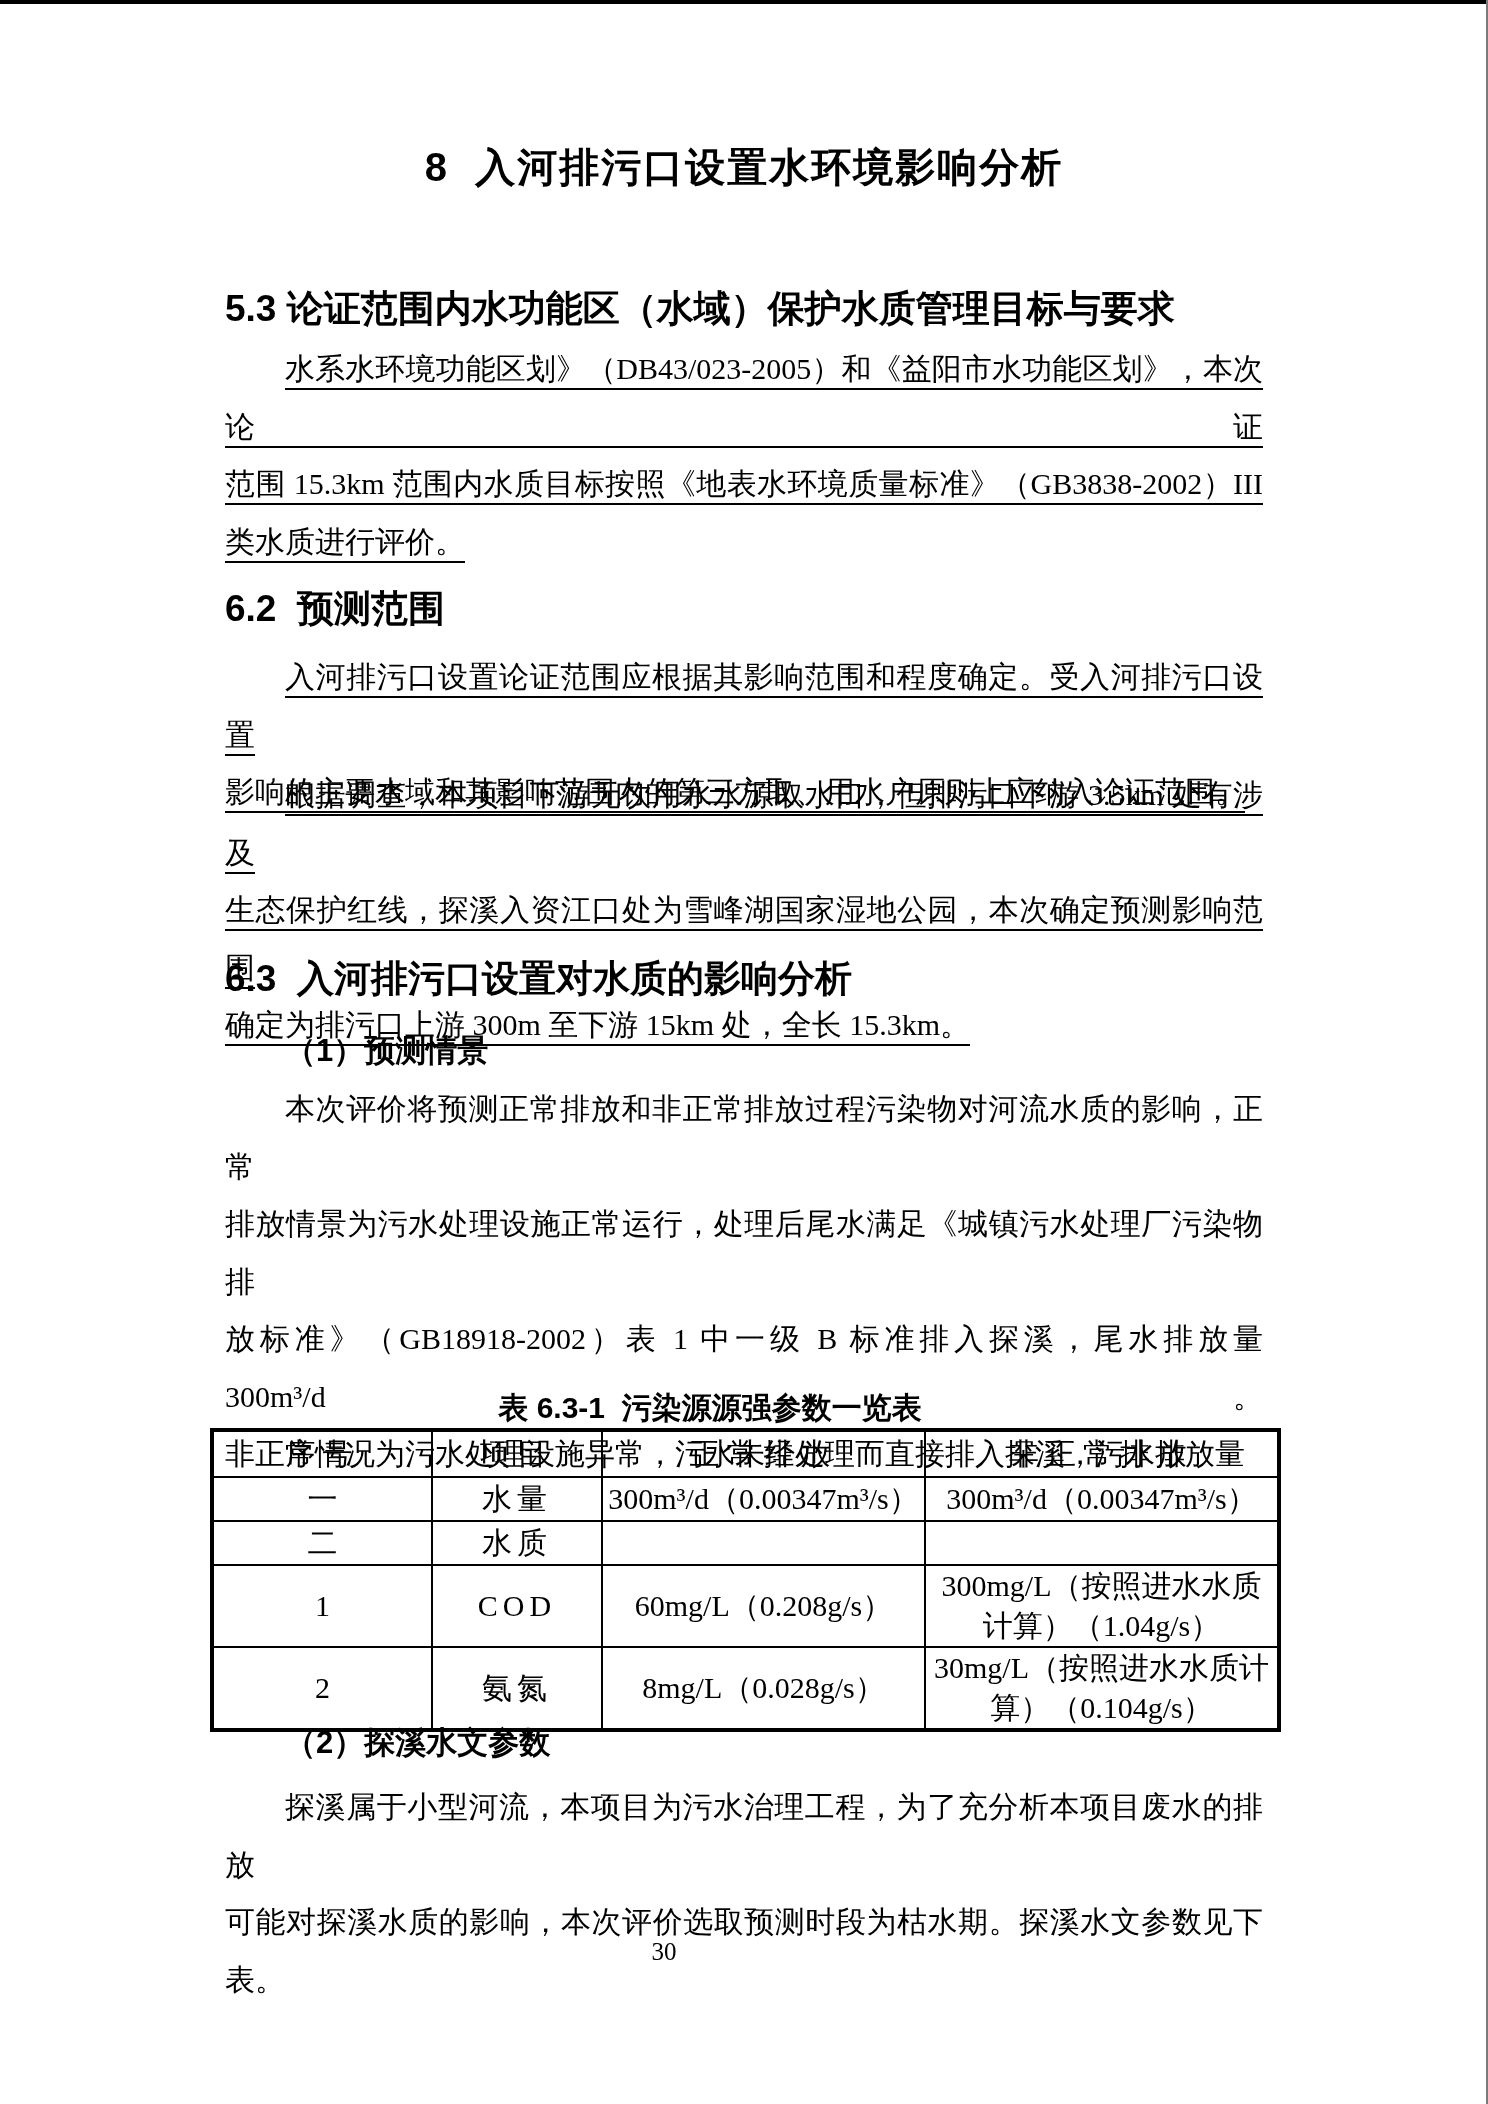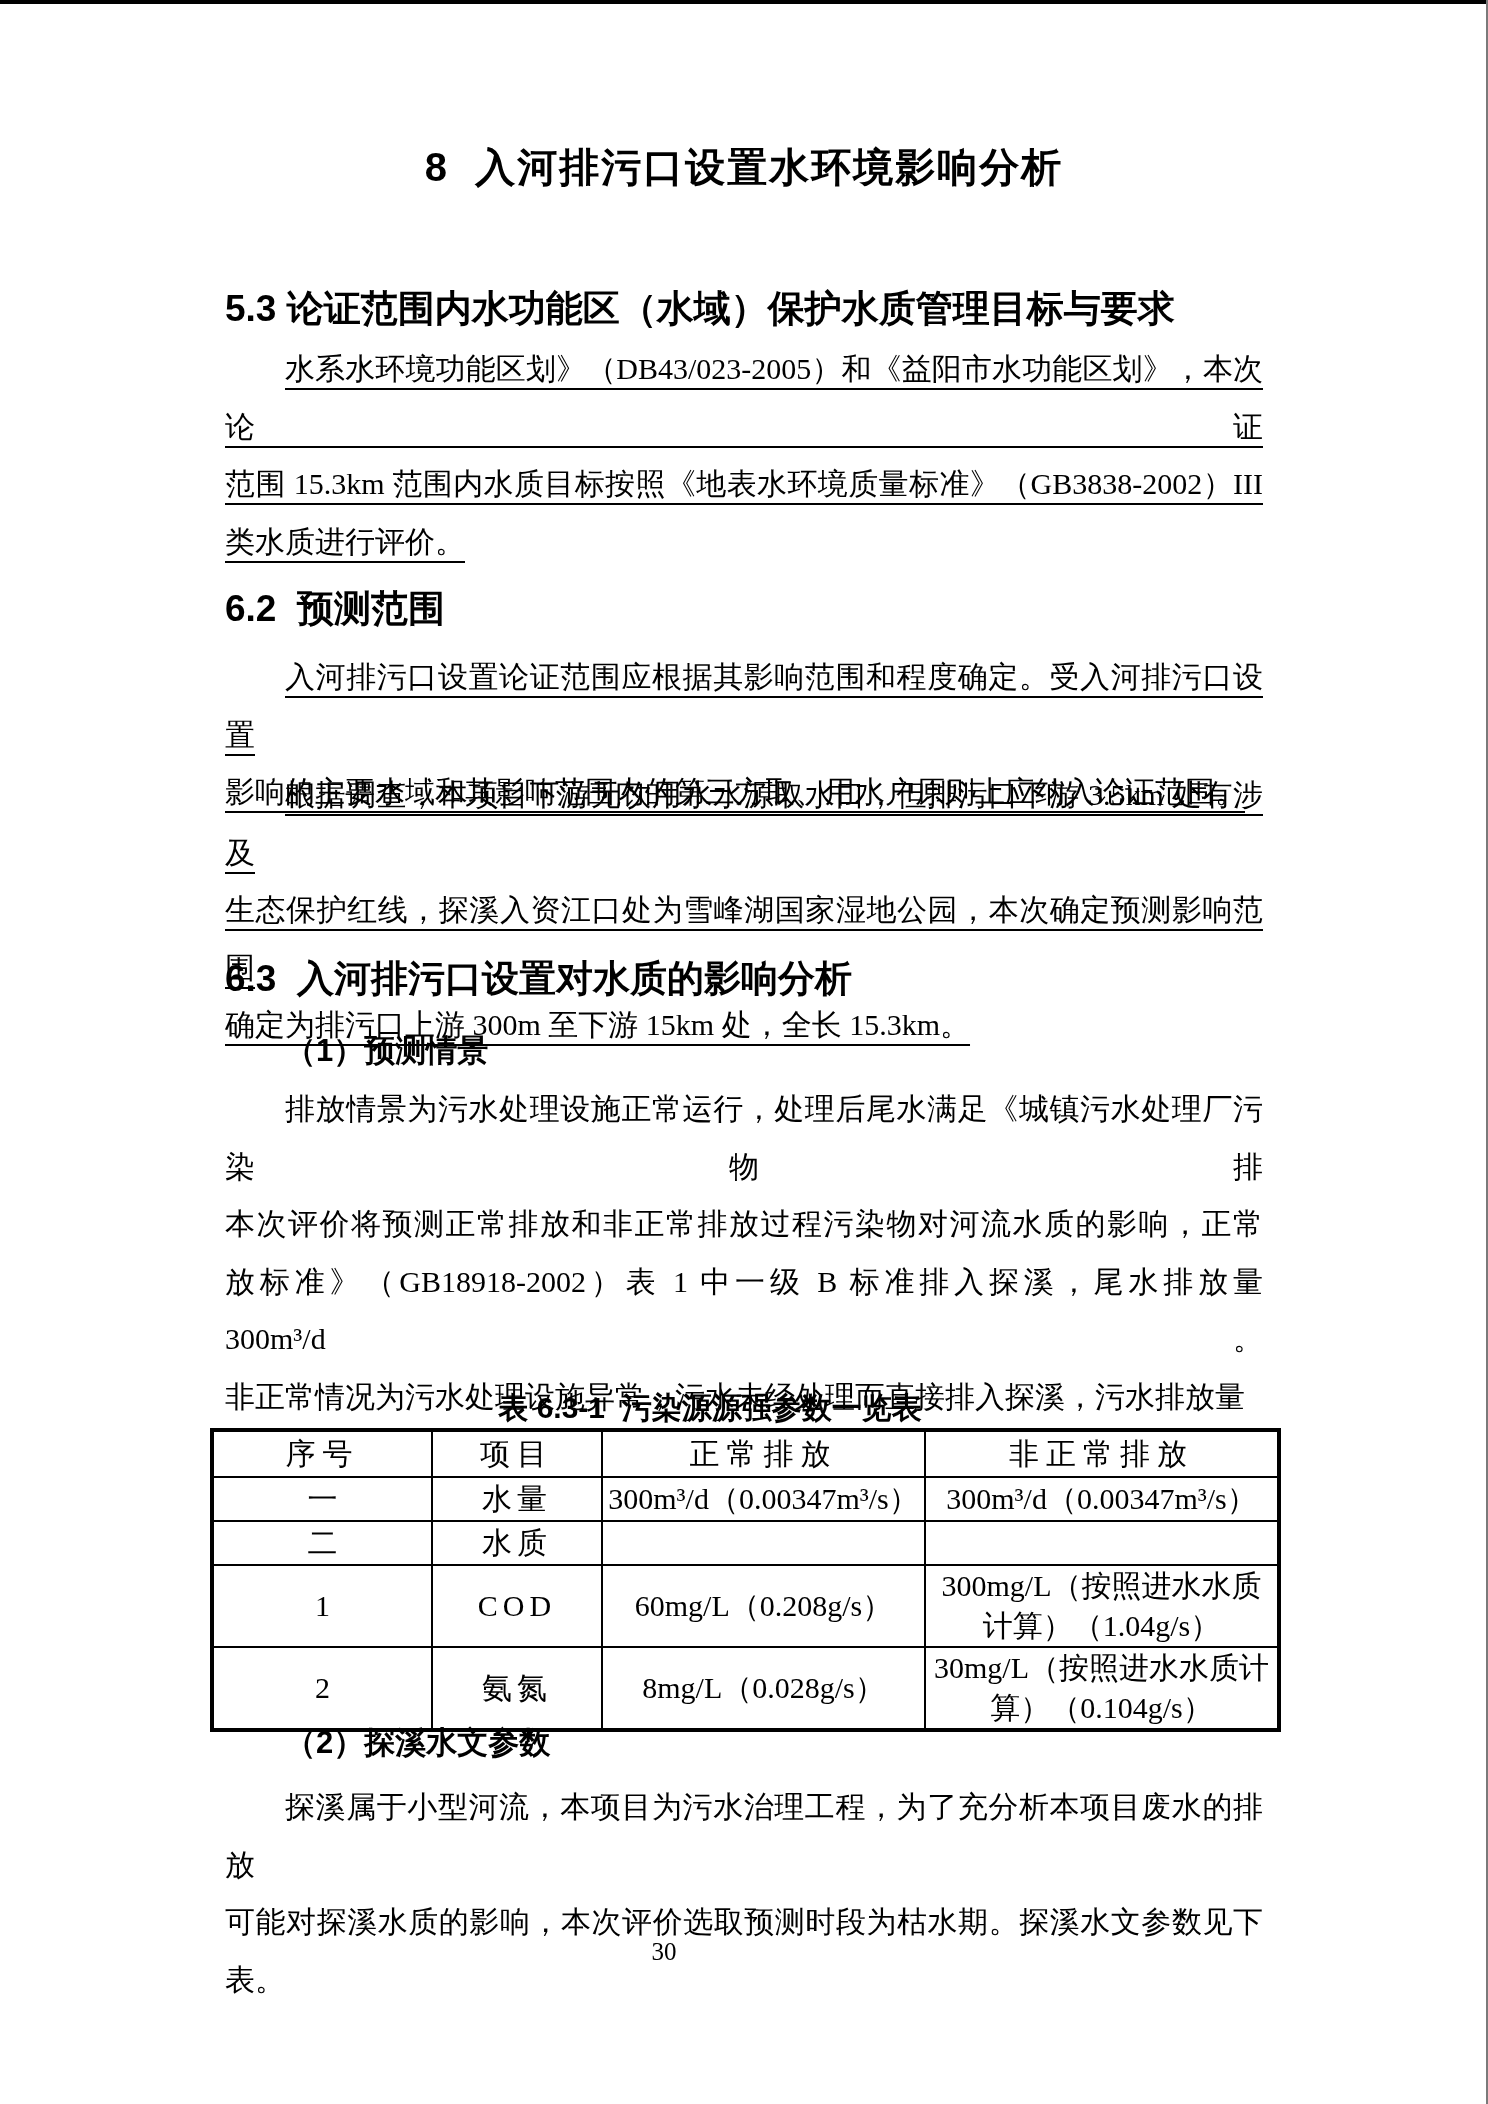--- a/index.html
+++ b/index.html
@@ -104,22 +104,22 @@
   </div>
 <div class="abs para u" id="p2b">
     <div class="line">根据调查，本项目下游无饮用水水源取水口，但排污口下游 3.5km 处有涉及</div>
     <div class="line">生态保护红线，探溪入资江口处为雪峰湖国家湿地公园，本次确定预测影响范围</div>
     <div class="line">确定为排污口上游 300m 至下游 15km 处，全长 15.3km。</div>
   </div>
 
 <div class="abs h2" id="h63">6.3  入河排污口设置对水质的影响分析</div>
 <div class="abs h3" id="sub1">（1）预测情景</div>
 <div class="abs para" id="p3">
+    <div class="line">本次评价将预测正常排放和非正常排放过程污染物对河流水质的影响，正常</div>
     <div class="line">排放情景为污水处理设施正常运行，处理后尾水满足《城镇污水处理厂污染物排</div>
-    <div class="line">本次评价将预测正常排放和非正常排放过程污染物对河流水质的影响，正常</div>
     <div class="line">放标准》（GB18918-2002）表 1 中一级 B 标准排入探溪，尾水排放量 300m³/d。</div>
     <div class="line">非正常情况为污水处理设施异常，污水未经处理而直接排入探溪，污水排放量</div>
   </div>
 
 <div class="abs caption">表 6.3-1  污染源源强参数一览表</div>
 <div class="abs" id="table-wrap">
   <table class="src">
     <colgroup>
         <col style="width: 220px;">
         <col style="width: 170px;">

